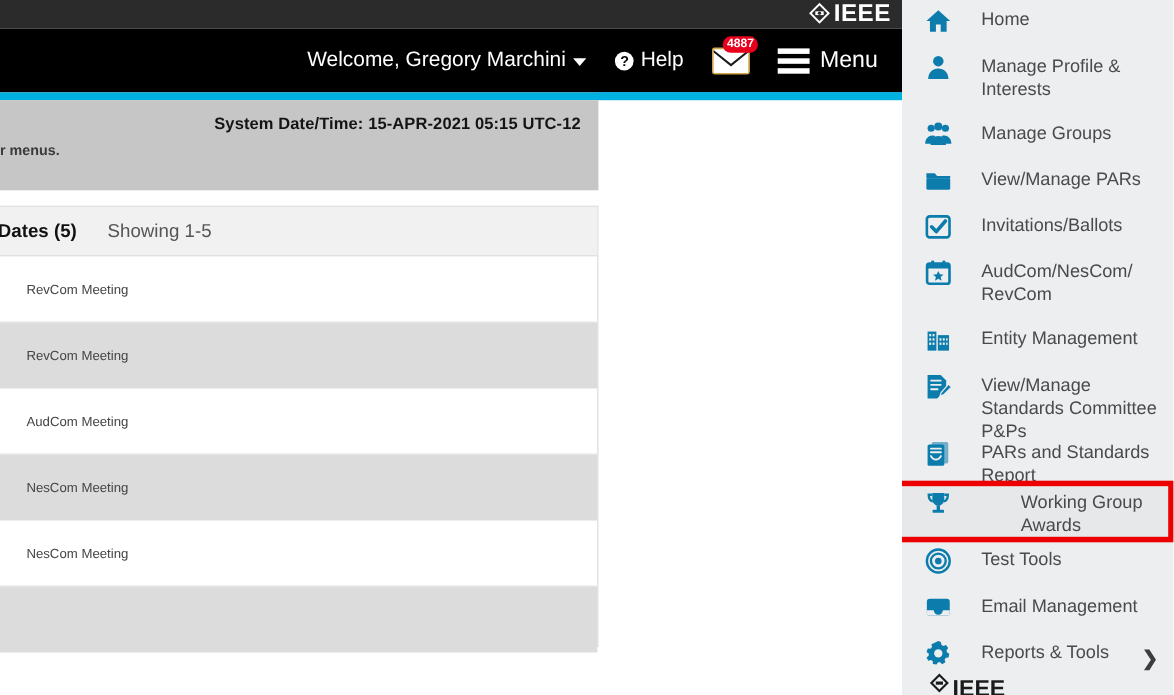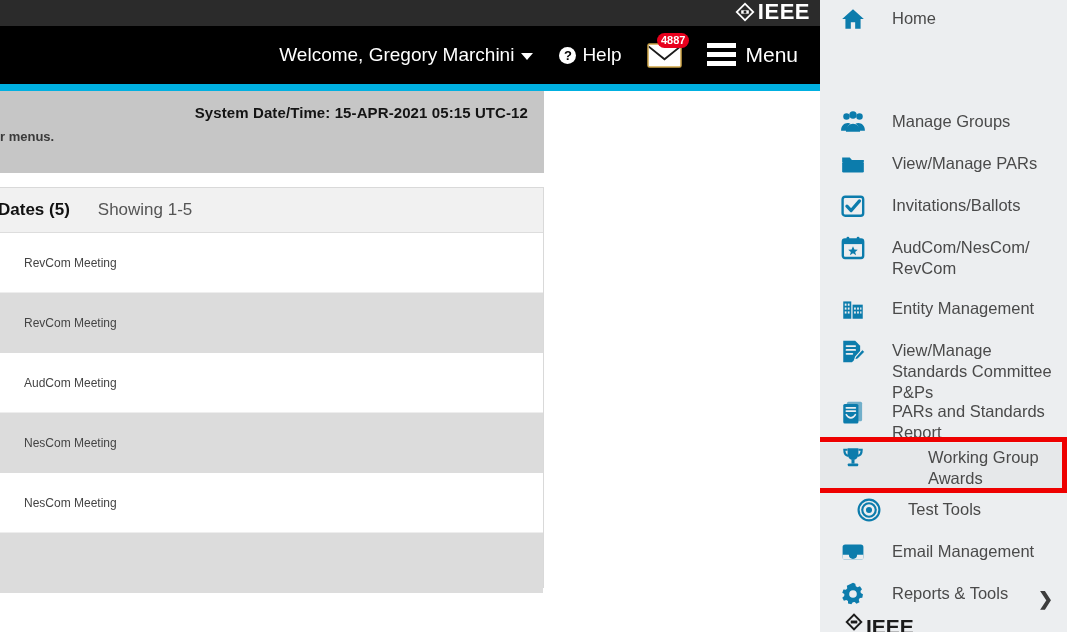--- a/index.html
+++ b/index.html
@@ -64,21 +64,21 @@
     cursor: pointer;
   }
   .mail-badge {
     position: absolute; right: -4px; top: -5px;
     background: #e8001d; color: #ffffff;
     font-size: 11px; font-weight: bold;
     border-radius: 11px; padding: 2px 4px; min-width: 30px;
     text-align: center; line-height: 11px; z-index: 3;
   }
   .menu-btn {
-    display: flex; align-items: flex-start; gap: 9px;
+    display: flex; align-items: flex-end; gap: 9px;
     margin-left: 22px; cursor: pointer;
   }
   .hamburger { display: flex; flex-direction: column; gap: 4px; }
   .hamburger span { display: block; width: 29px; height: 5px; background: #ffffff; }
   .menu-label { color: #ffffff; font-size: 21px; }
 
   
   .cyan-rule {
     position: absolute; left: 0; top: 84px; width: 820px; height: 7px;
     background: #00b0e1;
@@ -260,20 +260,29 @@
 
   <div class="sidemenu">
     <div id="menu-items" style="position: relative; height: 632px;">
         <div class="mi" style="position: absolute; left: 0px; width: 247px; top: 4px; min-height: 40px;">
           <span class="ico">
             <svg width="26" height="26" viewBox="0 0 24 24">
               <path d="M12 3 L22 12 h-3 v9 h-5 v-6 h-4 v6 H5 v-9 H2 Z" fill="#0c7cac"></path>
             </svg>
           </span>
           <span class="lbl">Home</span>
+        </div>
+        <div class="mi" style="position: absolute; left: 0px; width: 247px; top: 46px; min-height: 62px;">
+          <span class="ico">
+            <svg width="26" height="26" viewBox="0 0 24 24">
+              <circle cx="12" cy="7" r="4.4" fill="#0c7cac"></circle>
+              <path d="M3.5 22 C3.5 16.5 7.5 13.2 12 13.2 C16.5 13.2 20.5 16.5 20.5 22 Z" fill="#0c7cac"></path>
+            </svg>
+          </span>
+          <span class="lbl">Manage Profile &amp; Interests</span>
         </div>
         <div class="mi" style="position: absolute; left: 0px; width: 247px; top: 107px; min-height: 40px;">
           <span class="ico">
             <svg width="26" height="26" viewBox="0 0 24 24">
               <circle cx="6" cy="7" r="3" fill="#0c7cac"></circle>
               <circle cx="18" cy="7" r="3" fill="#0c7cac"></circle>
               <circle cx="12" cy="5.5" r="3.4" fill="#0c7cac"></circle>
               <path d="M1 20 C1 15.5 4 13 7 13 C8.2 13 9 13.3 9.6 13.7 C7.6 14.9 6.4 17.2 6.4 20 Z" fill="#0c7cac"></path>
               <path d="M23 20 C23 15.5 20 13 17 13 C15.8 13 15 13.3 14.4 13.7 C16.4 14.9 17.6 17.2 17.6 20 Z" fill="#0c7cac"></path>
               <path d="M5.5 21 C5.5 16.4 8.5 13.6 12 13.6 C15.5 13.6 18.5 16.4 18.5 21 Z" fill="#0c7cac"></path>
@@ -368,21 +377,21 @@
               <path d="M7 3 h10 v5.2 c0 3.1 -2.2 5.4 -5 5.4 C9.2 13.6 7 11.3 7 8.2 Z" fill="#0c7cac"></path>
               <path d="M7 4.4 H4 c0 3.4 1.3 5.2 3.4 5.6" fill="none" stroke="#0c7cac" stroke-width="2"></path>
               <path d="M17 4.4 H20 c0 3.4 -1.3 5.2 -3.4 5.6" fill="none" stroke="#0c7cac" stroke-width="2"></path>
               <rect x="10.6" y="13.2" width="2.8" height="4" fill="#0c7cac"></rect>
               <rect x="7.2" y="17" width="9.6" height="2.6" rx="0.8" fill="#0c7cac"></rect>
             </svg>
           </span>
           <span class="lbl">Working Group Awards</span>
         </div>
         <div class="hl-box" style="top: 437px;"></div>
-        <div class="mi" style="position: absolute; left: 16px; width: 209px; top: 495px; min-height: 40px;">
+        <div class="mi" style="position: absolute; left: 0px; width: 209px; top: 495px; min-height: 40px;">
           <span class="ico">
             <svg width="26" height="26" viewBox="0 0 24 24">
               <circle cx="12" cy="12" r="9.6" fill="none" stroke="#0c7cac" stroke-width="2"></circle>
               <circle cx="12" cy="12" r="6.2" fill="none" stroke="#0c7cac" stroke-width="2"></circle>
               <circle cx="12" cy="12" r="2.8" fill="#0c7cac"></circle>
             </svg>
           </span>
           <span class="lbl">Test Tools</span>
         </div>
         <div class="mi" style="position: absolute; left: 0px; width: 247px; top: 537px; min-height: 40px;">

